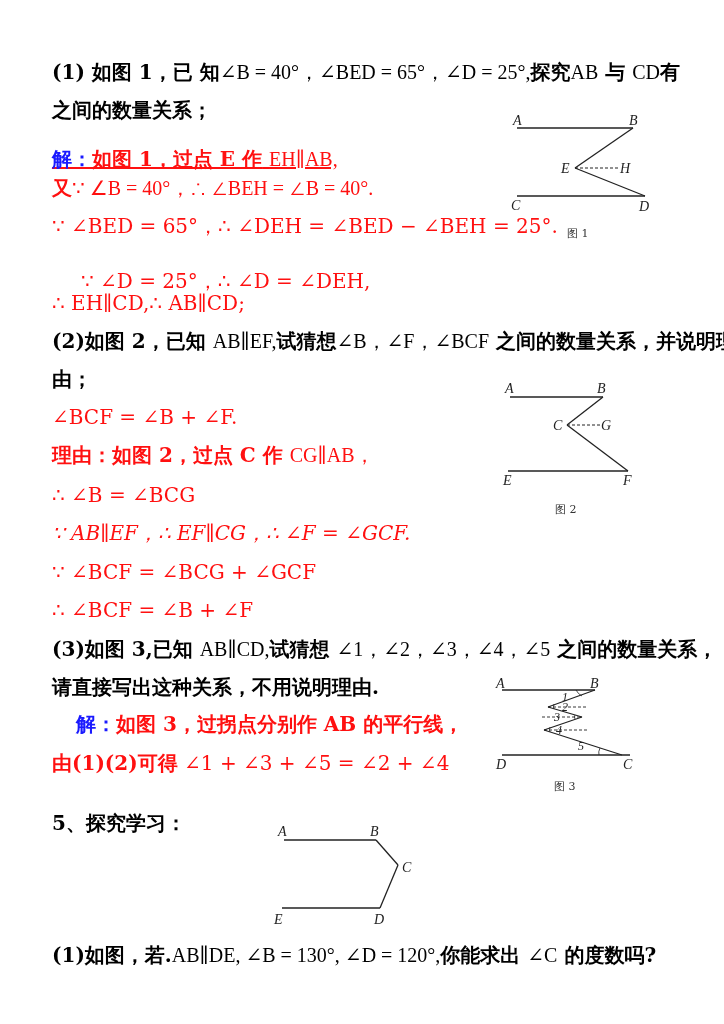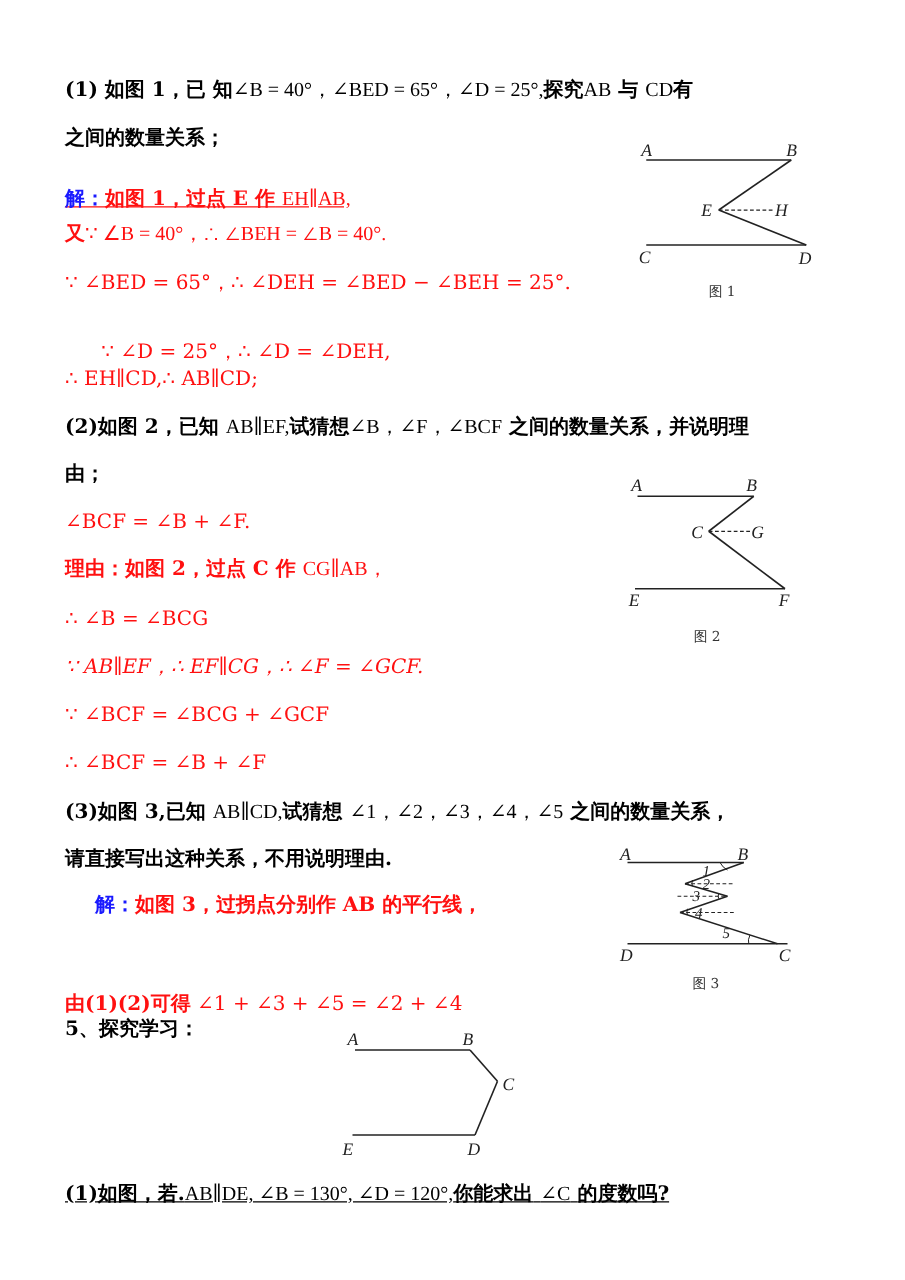--- a/index.html
+++ b/index.html
@@ -3,21 +3,21 @@
 <meta charset="utf-8">
 <style>
   html, body { margin: 0; padding: 0; background: #ffffff; }
   body {
     width: 724px; height: 1024px; position: relative; overflow: hidden;
     font-family: "DejaVu Serif", "Liberation Serif", serif;
     color: #000;
   }
   .line {
     position: absolute; left: 52px; white-space: nowrap;
-    font-size: 16px; line-height: 22px;
+    font-size: 20px; line-height: 22px;
   }
   .b { font-weight: bold; }
   .red { color: #ff1010; }
   .blue { color: #1a1aff; }
   .lat { font-family: "Liberation Serif", "DejaVu Serif", serif; font-weight: normal; }
   .fig { position: absolute; }
   .fig svg { display: block; }
   .cap { font-family: "DejaVu Serif", serif; font-size: 11px; fill: #333; }
   .lbl { font-family: "Liberation Serif", serif; font-style: italic; font-size: 14px; fill: #222; }
   .lbl-s { font-family: "Liberation Serif", serif; font-style: italic; font-size: 12px; fill: #222; }
@@ -89,21 +89,21 @@
 </div>
 
 <div class="line b" style="top:638px;">
   <span>(3)如图 3,已知</span> <span class="lat">AB∥CD,</span><span>试猜想</span> <span class="lat">∠1，∠2，∠3，∠4，∠5</span> <span>之间的数量关系，</span>
 </div>
 <div class="line b" style="top:676px;">请直接写出这种关系，不用说明理由.</div>
 
 <div class="line b red" style="top:713px;margin-left:24px;">
   <span class="blue">解：</span><span>如图 3，过拐点分别作 AB 的平行线，</span>
 </div>
-<div class="line red" style="top:792px;text-align:center;">
+<div class="line red" style="top:752px;text-align:center;">
   <span class="b">由(1)(2)可得</span> <span>∠1 + ∠3 + ∠5 = ∠2 + ∠4</span>
 </div>
 
 <div class="fig" style="left:490px; top:675px;">
   <svg width="160" height="125" viewBox="0 0 160 125">
     <line x1="12" y1="15" x2="105" y2="15" stroke="#222" stroke-width="1.3"></line>
     <line x1="105" y1="15" x2="58" y2="32" stroke="#222" stroke-width="1.2"></line>
     <line x1="58" y1="32" x2="92" y2="42" stroke="#222" stroke-width="1.2"></line>
     <line x1="92" y1="42" x2="54" y2="55" stroke="#222" stroke-width="1.2"></line>
     <line x1="54" y1="55" x2="132" y2="80" stroke="#222" stroke-width="1.2"></line>
@@ -138,15 +138,15 @@
     <line x1="130" y1="45" x2="112" y2="88" stroke="#222" stroke-width="1.3"></line>
     <line x1="14" y1="88" x2="112" y2="88" stroke="#222" stroke-width="1.3"></line>
     <text class="lbl" x="10" y="16">A</text>
     <text class="lbl" x="102" y="16">B</text>
     <text class="lbl" x="134" y="52">C</text>
     <text class="lbl" x="6" y="104">E</text>
     <text class="lbl" x="106" y="104">D</text>
   </svg>
 </div>
 
-<div class="line b" style="top:944px;text-decoration:underline;">
+<div class="line b" style="top:944px;">
   <span>(1)如图，若.</span><span class="lat">AB∥DE, ∠B = 130°, ∠D = 120°,</span><span>你能求出</span> <span class="lat">∠C</span> <span>的度数吗?</span>
 </div>
 
 </body></html>

